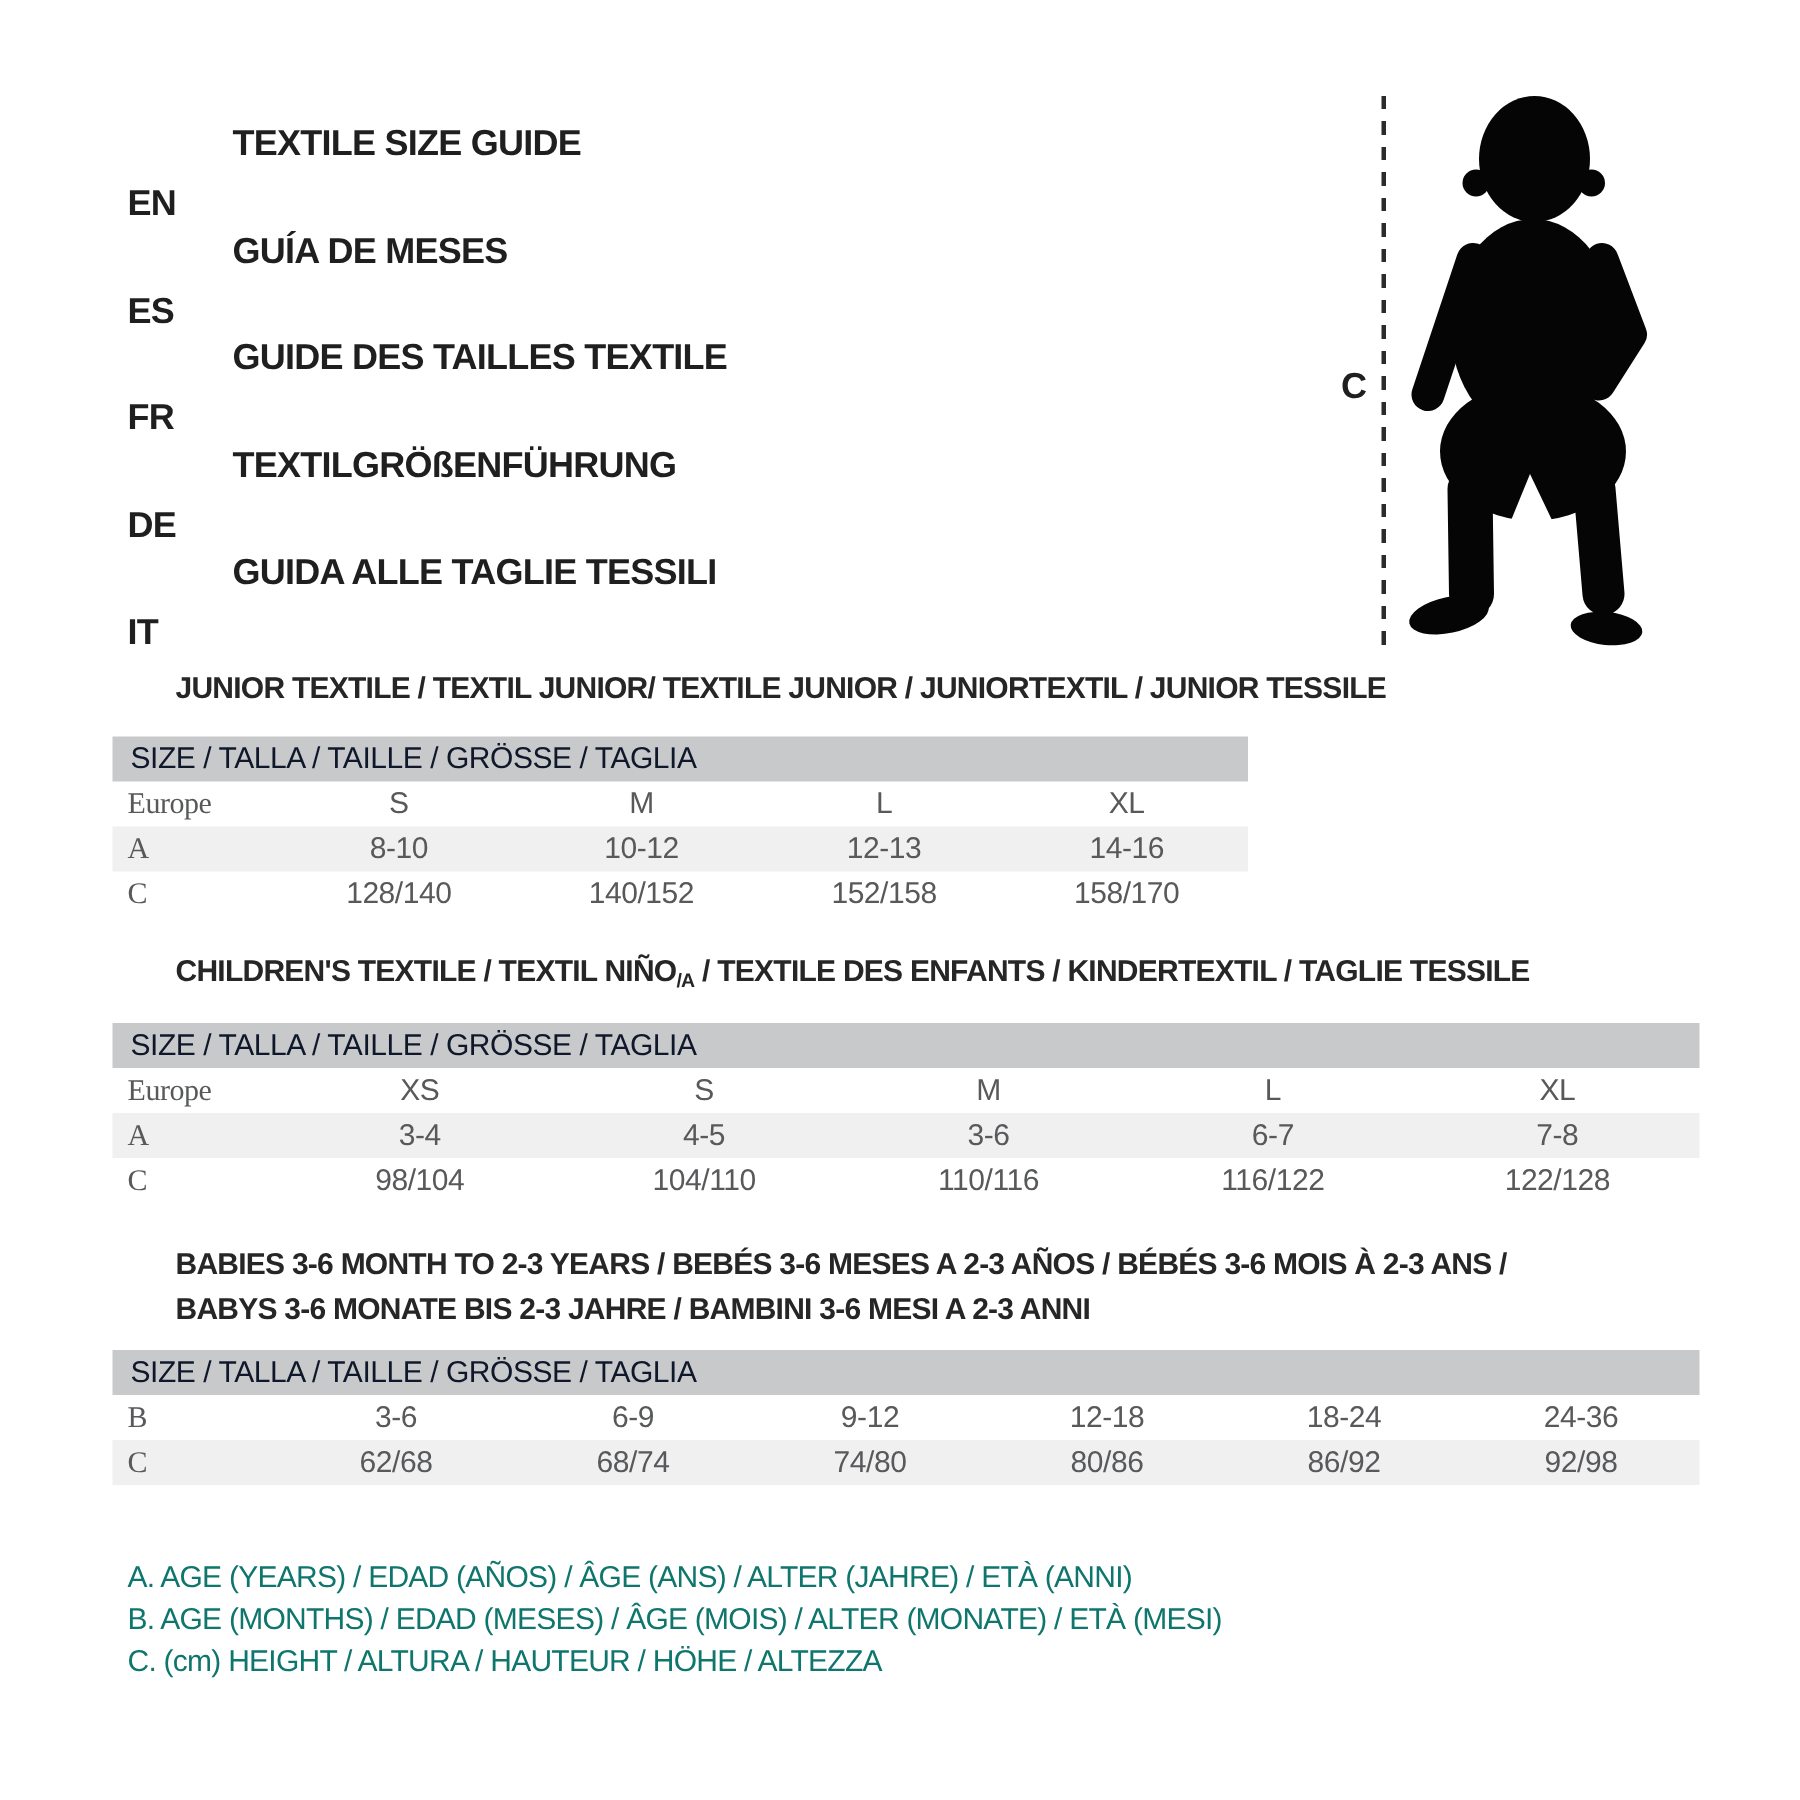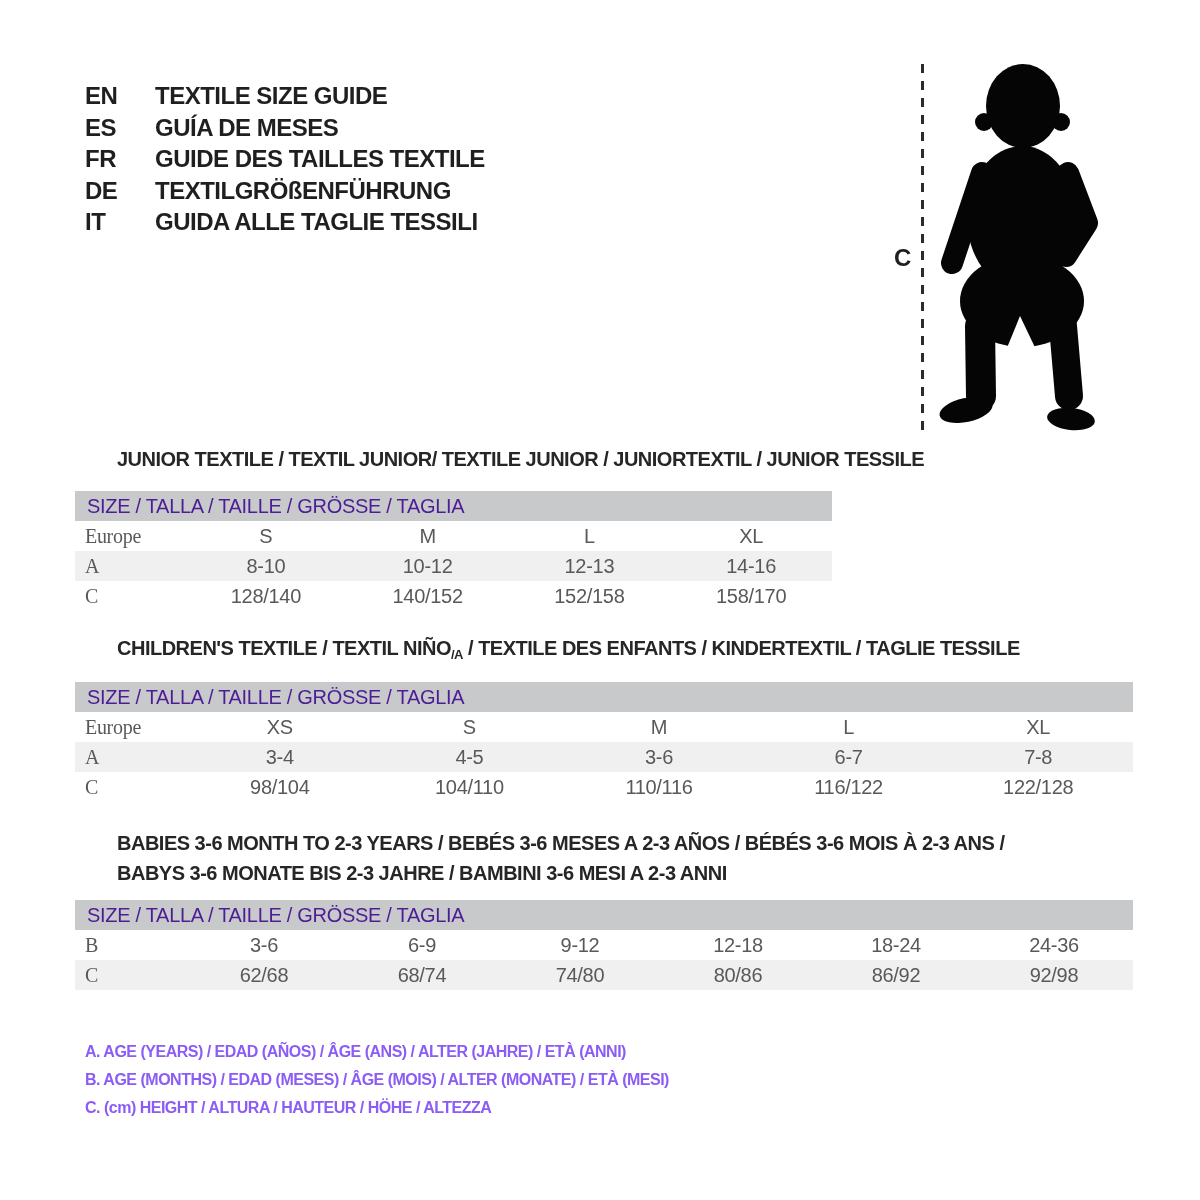--- a/index.html
+++ b/index.html
@@ -4,47 +4,47 @@
 <style>
   html,body{margin:0;padding:0;background:#fff;}
   #page{
     position:relative;width:1200px;height:1200px;background:#ffffff;
     font-family:"Liberation Sans","DejaVu Sans",sans-serif;
     color:#1f1f1f;overflow:hidden;letter-spacing:-0.3px;
   }
   
   .lang-block{position:absolute;left:85px;top:80px;}
   .lang-row{display:flex;line-height:31.5px;font-size:24px;font-weight:700;letter-spacing:-0.5px;}
-  .lang-code{width:70px;flex:0 0 70px;}
+  .lang-code{width:70px;flex:0 0 70px;margin-top:40px;}
   
   .fig-dash{
     position:absolute;left:921px;top:64px;width:3px;height:368px;
     background:repeating-linear-gradient(to bottom,#2b2b2b 0 9px,transparent 9px 17px);
   }
   .fig-c{position:absolute;left:894px;top:244px;font-size:24px;font-weight:700;}
   .fig-svg{position:absolute;left:930px;top:58px;}
   
   .sec-title{position:absolute;left:85px;font-size:20px;font-weight:700;letter-spacing:-0.5px;line-height:30px;color:#262626;white-space:nowrap;margin-left:32px;}
   .sub{font-size:13px;position:relative;top:4px;}
   
   .table{position:absolute;left:75px;font-size:20px;color:#58595b;}
   .thead{
-    height:30px;line-height:30px;background:#c8c9ca;color:#4c1d95;
+    height:30px;line-height:30px;background:#c8c9ca;color:#0f172a;
     padding-left:12px;font-weight:400;letter-spacing:-0.3px;
   }
   .trow{display:grid;height:30px;line-height:30px;align-items:center;}
   .t1 .trow{grid-template-columns:110px repeat(4,1fr);}
   .t2 .trow{grid-template-columns:110px repeat(5,1fr);}
   .t3 .trow{grid-template-columns:110px repeat(6,1fr);}
   .trow.shaded{background:#f0f0f1;}
   .tlabel{padding-left:10px;text-align:left;font-family:Liberation Serif, serif;}
   .tcell{text-align:center;}
   
   .legend{position:absolute;left:85px;top:1038px;}
-  .legend-line{font-size:16px;font-weight:700;letter-spacing:-0.5px;line-height:28px;color:#8b5cf6;white-space:nowrap;}
+  .legend-line{font-size:20px;font-weight:400;letter-spacing:-0.5px;line-height:28px;color:#0f766e;white-space:nowrap;}
 </style>
 </head>
 <body>
 
 <div id="page">
 
   <div class="lang-block">
     <div class="lang-row">
       <span class="lang-code">EN</span>
       <span class="lang-title">TEXTILE SIZE GUIDE</span>

